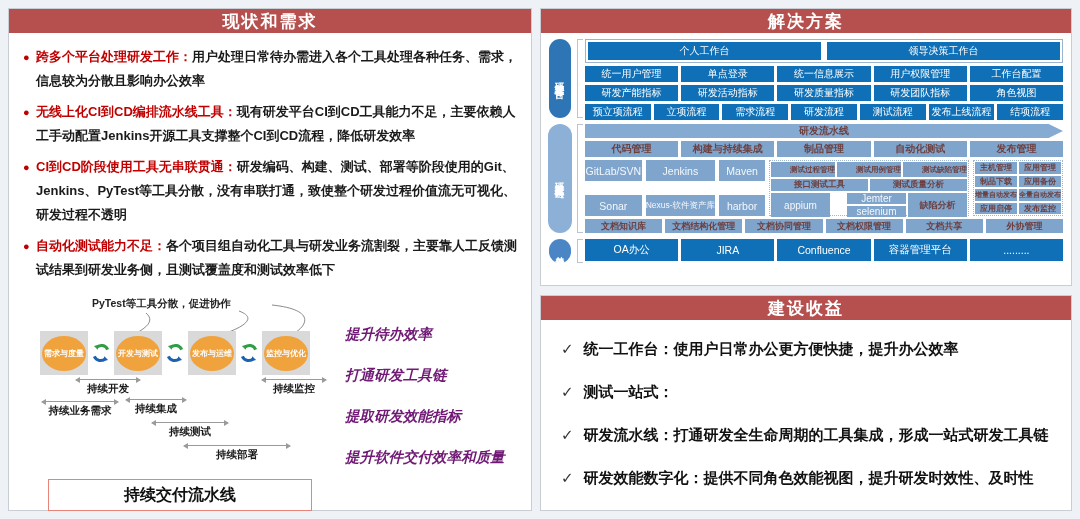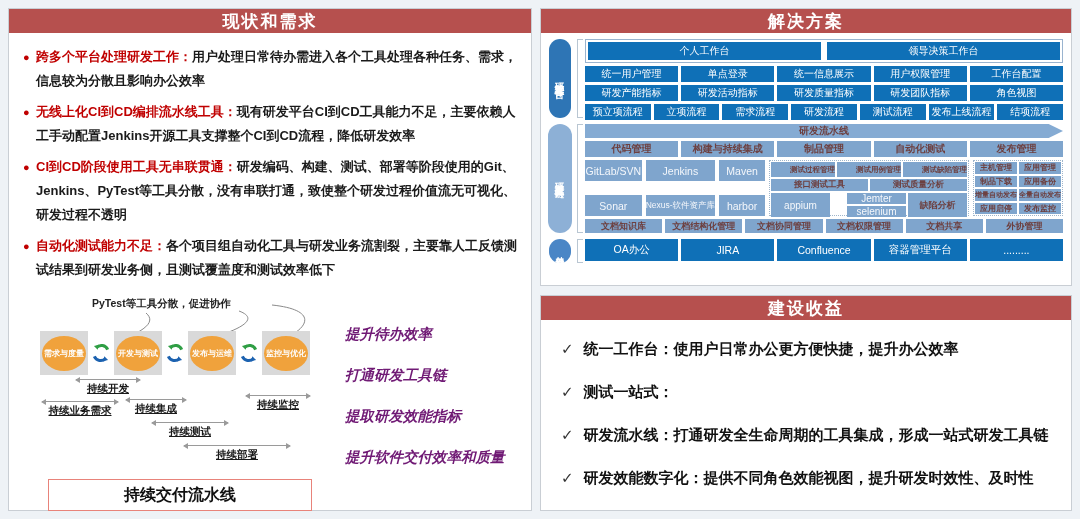--- a/index.html
+++ b/index.html
@@ -27,23 +27,23 @@
   .curves{position:absolute;left:0;top:0;pointer-events:none;}
   .stages{position:absolute;left:6px;top:34px;display:flex;align-items:center;}
   .stage-sq{width:48px;height:44px;background:#d9d9d9;display:flex;align-items:center;justify-content:center;}
   .stage-ellipse{width:44px;height:35px;background:#f0a23c;border-radius:50%;display:flex;align-items:center;justify-content:center;
     color:#fdfdfd;font-size:8px;font-weight:700;white-space:nowrap;}
   .sync{width:20px;height:24px;margin:0 3px;flex:none;}
   .flow{position:absolute;}
   .fl-line{position:relative;display:block;height:1px;background:#9a9a9a;margin-bottom:2px;}
   .fl-line::before{content:'';position:absolute;left:-1px;top:-2.5px;border-top:3px solid transparent;border-bottom:3px solid transparent;border-right:5px solid #9a9a9a;}
   .fl-line::after{content:'';position:absolute;right:-1px;top:-2.5px;border-top:3px solid transparent;border-bottom:3px solid transparent;border-left:5px solid #9a9a9a;}
-  .fl-label{display:block;text-align:center;font-size:10.5px;font-weight:700;color:#1a1a1a;text-decoration:underline;}
+  .fl-label{display:block;text-align:center;font-size:10.5px;font-weight:700;color:#1a1a1a;}
   .f1{left:42px;top:82px;width:64px;}
-  .f2{left:212px;top:82px;width:64px;margin-top:16px;}
+  .f2{left:228px;top:82px;width:64px;}
   .f3{left:8px;top:104px;width:76px;}
   .f4{left:92px;top:102px;width:60px;}
   .f5{left:118px;top:125px;width:76px;}
   .f6{left:150px;top:148px;width:106px;}
   .pipeline-box{position:absolute;left:14px;top:182px;width:262px;height:30px;border:1.5px solid #e8837a;background:#fff;
     display:flex;align-items:center;justify-content:center;font-size:16px;font-weight:700;color:#111;}
   .goals{position:absolute;left:336px;top:316px;width:180px;}
   .goal-item{font-size:14.5px;font-weight:700;color:#701a75;line-height:19px;margin-bottom:22px;white-space:nowrap;font-style:italic;}
   
   #solution-panel{left:540px;top:8px;width:532px;height:278px;}

